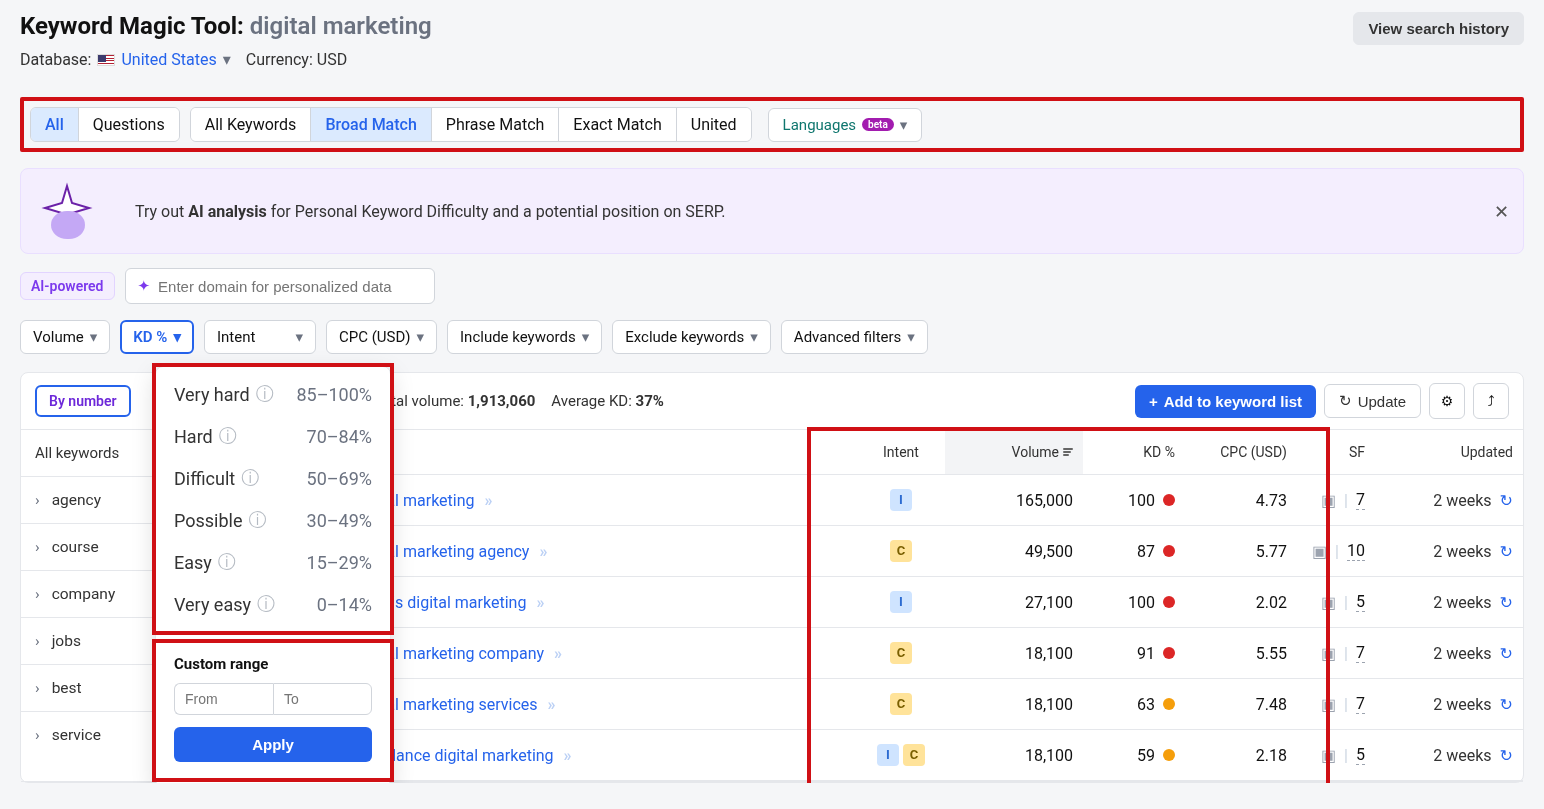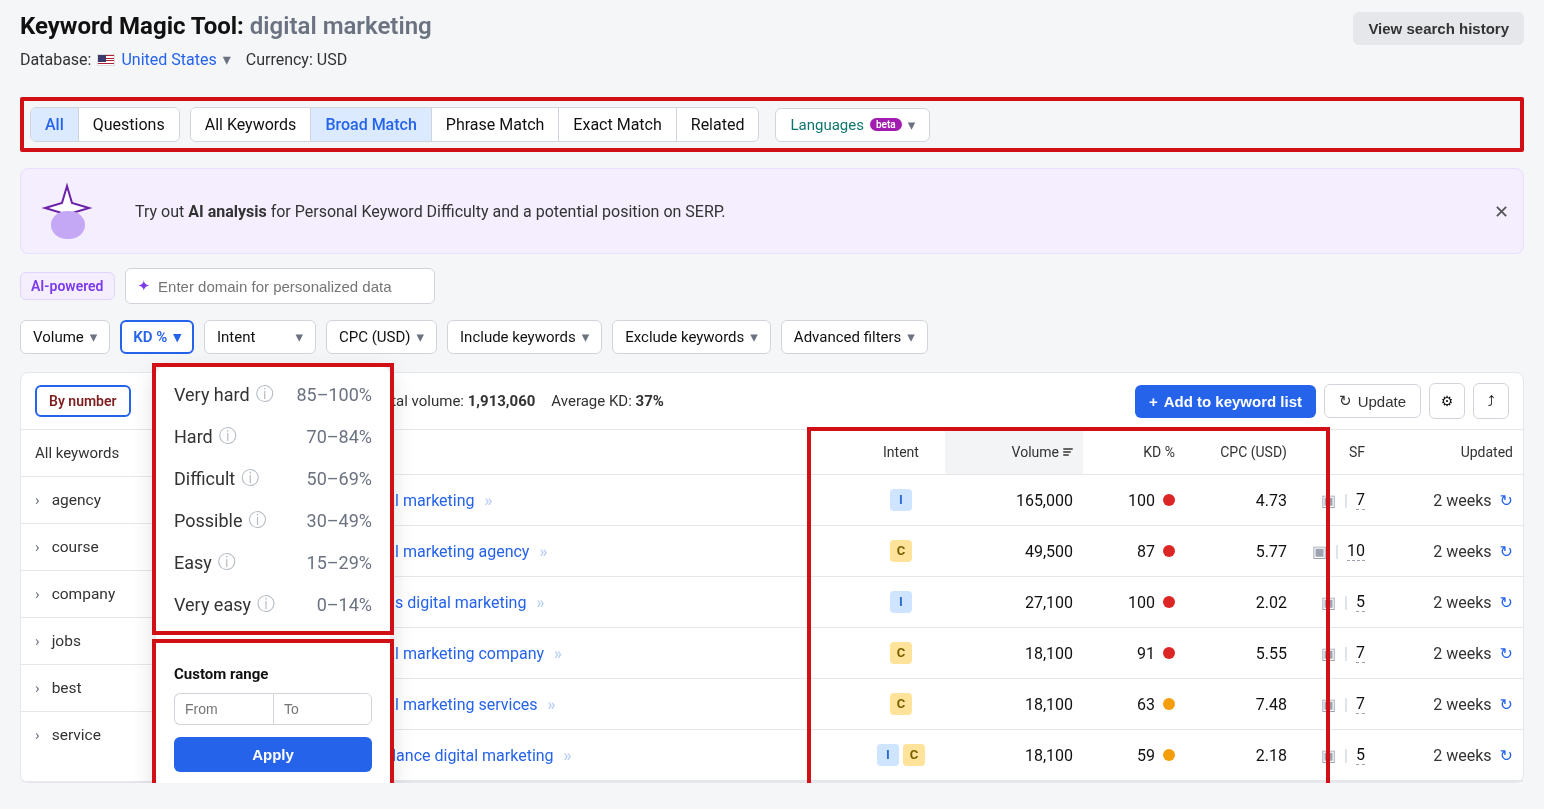--- a/index.html
+++ b/index.html
@@ -38,32 +38,32 @@
 
   .filter-row { margin-top: 16px; display: flex; gap: 10px; position: relative; }
   .filter-btn { background:#fff; border:1px solid #d1d5db; border-radius:6px; padding:7px 12px; font-size:15px; cursor:pointer; display:inline-flex; align-items:center; gap:6px; }
   .filter-btn.active { border:2px solid #2563eb; color:#2563eb; padding:6px 11px; font-weight:600;}
 
   .kd-dropdown { position:absolute; top:46px; left:135px; width:236px; background:#fff; border:1px solid #e5e7eb; box-shadow:0 8px 24px rgba(0,0,0,0.15); border-radius:8px; z-index:100; }
   .kd-table { padding:6px 0; }
   .kd-row { display:flex; justify-content:space-between; align-items:center; padding:9px 18px; cursor:pointer; font-size:18px; }
   .kd-row .label { display:flex; align-items:center; gap:6px; color:#333;}
   .kd-row .range { color:#6b7280; }
-  .kd-custom { border-top:1px solid #e5e7eb; padding:22px 18px 16px; }
+  .kd-custom { border-top:1px solid #e5e7eb; padding:12px 18px 16px; }
   .kd-custom .ctitle { font-weight:700; font-size:15px; margin-bottom:10px; }
   .kd-custom .inputs { display:flex; }
   .kd-custom .inputs input { width:50%; border:1px solid #d1d5db; padding:7px 10px; font-size:14px; outline:none; }
   .kd-custom .inputs input:first-child { border-radius:6px 0 0 6px; border-right:none;}
   .kd-custom .inputs input:last-child { border-radius:0 6px 6px 0; }
   .kd-custom .apply { margin-top:12px; width:100%; background:#2563eb; color:#fff; border:none; border-radius:6px; padding:9px 0; font-size:15px; font-weight:600; cursor:pointer; }
 
   .results-wrap { margin-top: 18px; background:#fff; border:1px solid #e5e7eb; border-radius:8px; }
   .stats-bar { display:flex; align-items:center; padding:10px 14px; border-bottom:1px solid #e5e7eb; gap:14px; }
   .stats-left { display:flex; align-items:center; gap:16px; flex:1; }
-  .by-number { border:2px solid #2563eb; color:#7f1d1d; font-weight:600; border-radius:6px; padding:6px 12px; cursor:pointer; }
+  .by-number { border:2px solid #2563eb; color:#6d28d9; font-weight:600; border-radius:6px; padding:6px 12px; cursor:pointer; }
   .stat { font-size:15px; color:#333;}
   .stat b { font-weight:700; }
   .stats-right { display:flex; align-items:center; gap:8px; }
   .add-list { background:#2563eb; color:#fff; border:none; border-radius:6px; padding:8px 14px; font-size:15px; font-weight:600; cursor:pointer; display:inline-flex; align-items:center; gap:6px; }
 
   .table-cols { display:flex; border-bottom:1px solid #e5e7eb; }
   .sidebar-col { width:260px; border-right:1px solid #e5e7eb; }
   .sidebar-head { padding:14px 14px; font-size:15px; color:#333;}
   .sidebar-item { display:flex; align-items:center; justify-content:space-between; padding:14px 14px; border-top:1px solid #e5e7eb; cursor:pointer; font-size:15.5px; }
   .sidebar-item .lbl { display:flex; align-items:center; gap:12px; color:#333;}
@@ -145,21 +145,21 @@
   <div class="tab-cluster red-frame">
     <div class="seg">
       <div class="active">All</div>
       <div>Questions</div>
     </div>
     <div class="seg">
       <div>All Keywords</div>
       <div class="active">Broad Match</div>
       <div>Phrase Match</div>
       <div>Exact Match</div>
-      <div>Related</div>
+      <div>United</div>
     </div>
     <div class="btn lang-pill">
       <span style="color:#0f766e">Languages</span>
       <span class="beta-badge">beta</span>
       <span class="chev">▾</span>
     </div>
   </div>
 
   <div class="ai-banner">
     <div class="ai-sparkle">

